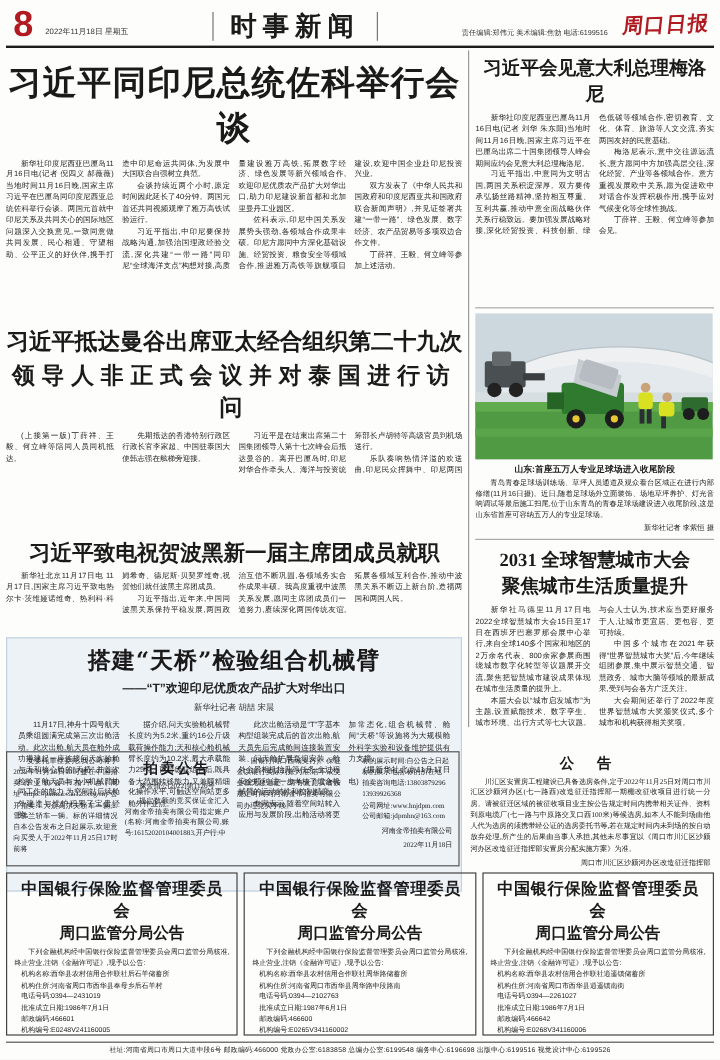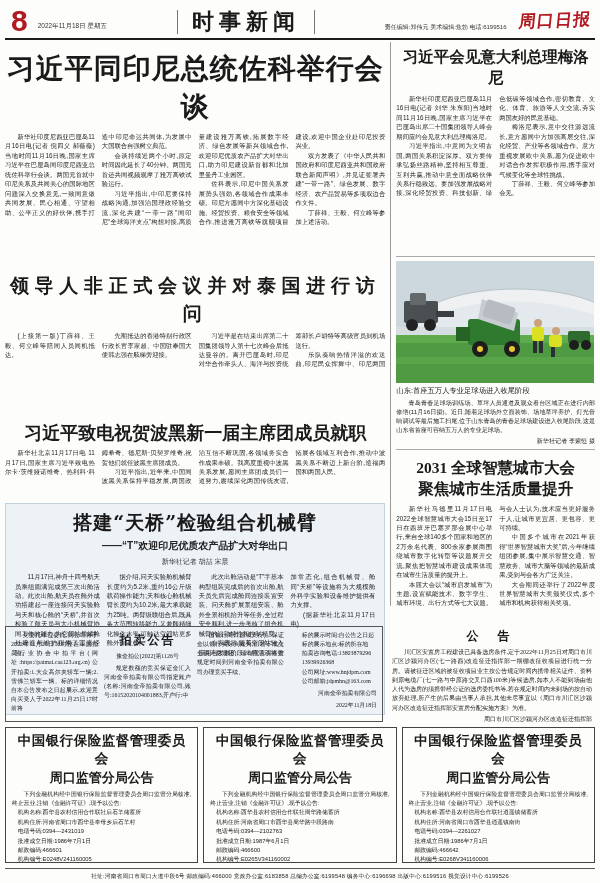--- a/index.html
+++ b/index.html
@@ -40,21 +40,21 @@
   .feat-title { font-family:"DejaVu Serif", serif; font-size:19px; font-weight:bold; text-align:center; letter-spacing:1px; }
   .feat-sub { font-size:10px; font-weight:bold; text-align:center; margin-top:3px; color:#222; }
   .feat-byline { font-size:7px; text-align:center; margin:4px 0 5px 0; color:#333; }
   .feat-body { height:142px; }
 
   
   .h-right { font-size:15.5px; font-weight:bold; text-align:center; padding:5px 0 5px 0; }
   .br1 { height:158px; }
   .hairline { border-top:1px solid #aaa; margin:4px 0; }
   .photo-wrap { margin-top:2px; }
-  .caption { font-size:7.3px; font-weight:normal; text-align:left; margin-top:3px; }
+  .caption { font-size:7.3px; font-weight:bold; text-align:center; margin-top:3px; }
   .photo-desc { font-size:6.1px; line-height:1.5; text-align:justify; margin-top:2px; color:#1c1c1c; }
   .photo-desc .lead { text-indent:2em; display:block; }
   .credit { display:block; text-align:right; margin-top:1px; }
   .h-smart { font-family:"Liberation Serif", serif; font-size:15.5px; font-weight:bold; text-align:center; line-height:1.4; padding:3px 0 4px 0; }
   .br2 { height:148px; }
 
   
   .bottom1 { display:flex; margin-top:20px; height:96px;font-family:Liberation Serif, serif; }
   .auction { width:378px; border:1px solid #555; padding:4px 5px; display:flex; gap:6px; font-size:5.9px; line-height:1.55; text-align:justify; overflow:hidden; }
   .auction .acol { flex:1; overflow:hidden; }
@@ -105,20 +105,21 @@
       <div class="body-text cols4 b1">
           <p class="">新华社印度尼西亚巴厘岛11月16日电(记者 倪四义 郝薇薇)当地时间11月16日晚,国家主席习近平在巴厘岛同印度尼西亚总统佐科举行会谈。两国元首就中印尼关系及共同关心的国际地区问题深入交换意见,一致同意做共同发展、民心相通、守望相助、公平正义的好伙伴,携手打造中印尼命运共同体,为发展中大国联合自强树立典范。</p>
           <p class="">会谈持续近两个小时,原定时间因此延长了40分钟。两国元首还共同视频观摩了雅万高铁试验运行。</p>
           <p class="">习近平指出,中印尼要保持战略沟通,加强治国理政经验交流,深化共建“一带一路”同印尼“全球海洋支点”构想对接,高质量建设雅万高铁,拓展数字经济、绿色发展等新兴领域合作,欢迎印尼优质农产品扩大对华出口,助力印尼建设新首都和北加里曼丹工业园区。</p>
           <p class="">佐科表示,印尼中国关系发展势头强劲,各领域合作成果丰硕。印尼方愿同中方深化基础设施、经贸投资、粮食安全等领域合作,推进雅万高铁等旗舰项目建设,欢迎中国企业赴印尼投资兴业。</p>
           <p class="">双方发表了《中华人民共和国政府和印度尼西亚共和国政府联合新闻声明》,并见证签署共建“一带一路”、绿色发展、数字经济、农产品贸易等多项双边合作文件。</p>
           <p class="">丁薛祥、王毅、何立峰等参加上述活动。</p>
         </div>
 
       <div class="h-two">
+        <span class="l1">习近平抵达曼谷出席亚太经合组织第二十九次</span>
         <span class="l2">领导人非正式会议并对泰国进行访问</span>
       </div>
       <div class="body-text cols4 bc">
           <p class="">(上接第一版)丁薛祥、王毅、何立峰等陪同人员同机抵达。</p>
           <p class="">先期抵达的香港特别行政区行政长官李家超、中国驻泰国大使韩志强在舷梯旁迎接。</p>
           <p class="">习近平是在结束出席第二十国集团领导人第十七次峰会后抵达曼谷的。离开巴厘岛时,印尼对华合作牵头人、海洋与投资统筹部长卢胡特等高级官员到机场送行。</p>
           <p class="">乐队奏响热情洋溢的欢送曲,印尼民众挥舞中、印尼两国国旗,夹道欢送中国贵宾,场面隆重而友好。</p>
         </div>
 
       <div class="h-three">习近平致电祝贺波黑新一届主席团成员就职</div>

